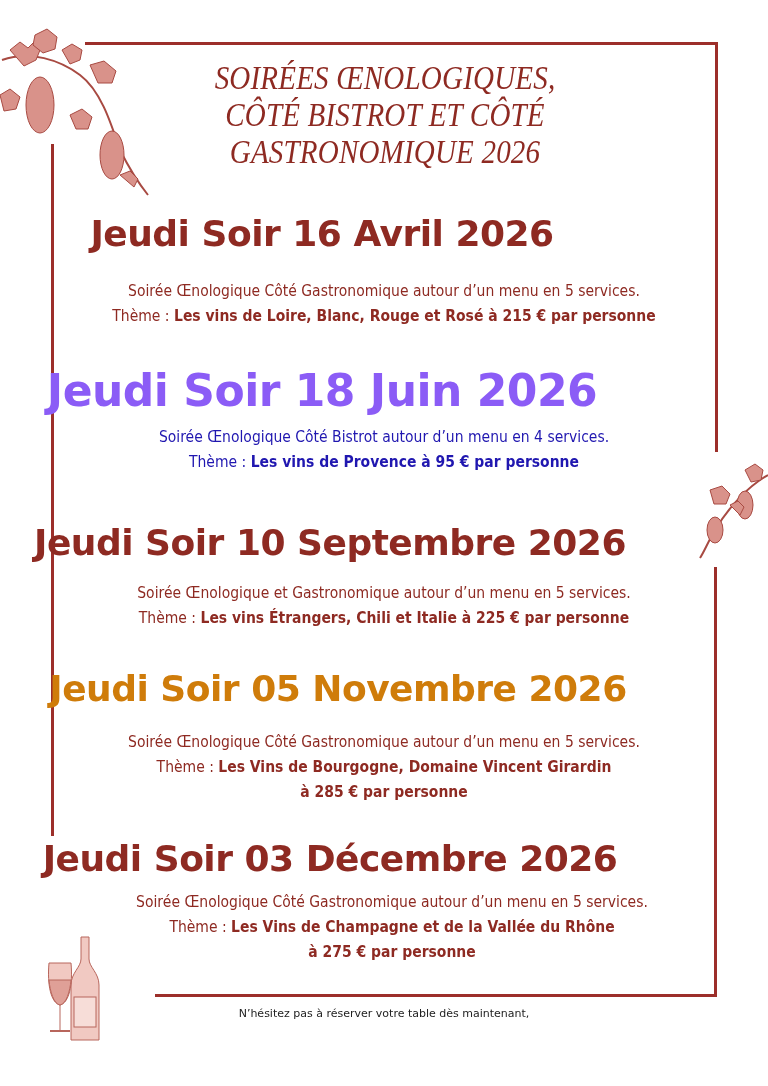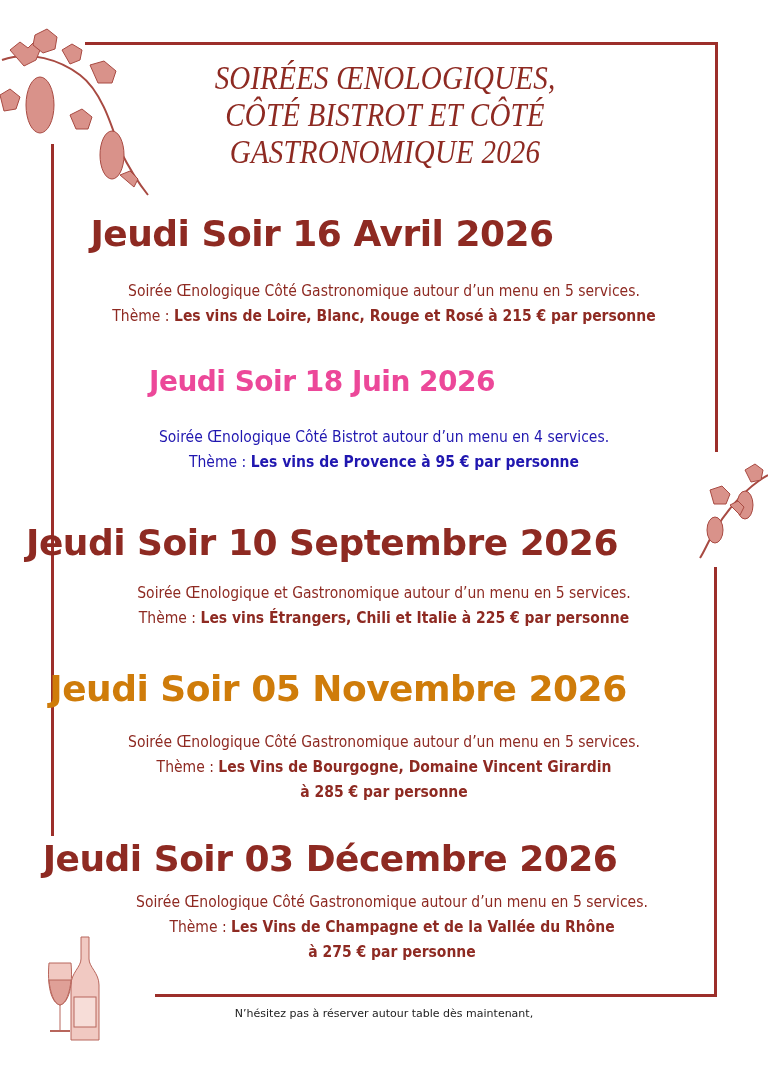--- a/index.html
+++ b/index.html
@@ -80,41 +80,41 @@
   <div>CÔTÉ BISTROT ET CÔTÉ</div>
   <div>GASTRONOMIQUE 2026</div>
 </div>
 
 <div class="heading" style="top:213px; font-size:36px; color:#8e2a22;">Jeudi Soir 16 Avril 2026</div>
 <div class="desc" style="top:279px; color:#8e2a22;">
   <div>Soirée Œnologique Côté Gastronomique autour d’un menu en 5 services.</div>
   <div><span>Thème : </span><b>Les vins de Loire, Blanc, Rouge et Rosé à 215 € par personne</b></div>
 </div>
 
-<div class="heading" style="top:365px; font-size:28px; color:#ec4899;">Jeudi Soir 18 Juin 2026</div>
+<div class="heading" style="top:365px; font-size:44px; color:#8b5cf6;">Jeudi Soir 18 Juin 2026</div>
 <div class="desc" style="top:425px; color:#2017b0;">
   <div>Soirée Œnologique Côté Bistrot autour d’un menu en 4 services.</div>
   <div><span>Thème : </span><b>Les vins de Provence à 95 € par personne</b></div>
 </div>
 
-<div class="heading" style="top:522px; font-size:36px; color:#8e2a22; padding-left:0;">Jeudi Soir 10 Septembre 2026</div>
+<div class="heading" style="top:522px; font-size:36px; color:#8e2a22; padding-left:8px;">Jeudi Soir 10 Septembre 2026</div>
 <div class="desc" style="top:581px; color:#8e2a22;">
   <div>Soirée Œnologique et Gastronomique autour d’un menu en 5 services.</div>
   <div><span>Thème : </span><b>Les vins Étrangers, Chili et Italie à 225 € par personne</b></div>
 </div>
 
 <div class="heading" style="top:668px; font-size:36px; color:#cf7c0a; left:16px;">Jeudi Soir 05 Novembre 2026</div>
 <div class="desc" style="top:730px; color:#8e2a22;">
   <div>Soirée Œnologique Côté Gastronomique autour d’un menu en 5 services.</div>
   <div><span>Thème : </span><b>Les Vins de Bourgogne, Domaine Vincent Girardin</b></div>
   <div><b>à 285 € par personne</b></div>
 </div>
 
 <div class="heading" style="top:838px; font-size:36px; color:#8e2a22; left:8px;">Jeudi Soir 03 Décembre 2026</div>
 <div class="desc" style="top:890px; color:#8e2a22; left:8px;">
   <div>Soirée Œnologique Côté Gastronomique autour d’un menu en 5 services.</div>
   <div><span>Thème : </span><b>Les Vins de Champagne et de la Vallée du Rhône</b></div>
   <div><b>à 275 € par personne</b></div>
 </div>
 
 <div class="footer">
-  <div>N’hésitez pas à réserver autour table dès maintenant,</div>
+  <div>N’hésitez pas à réserver votre table dès maintenant,</div>
 </div>
 
 </body></html>

